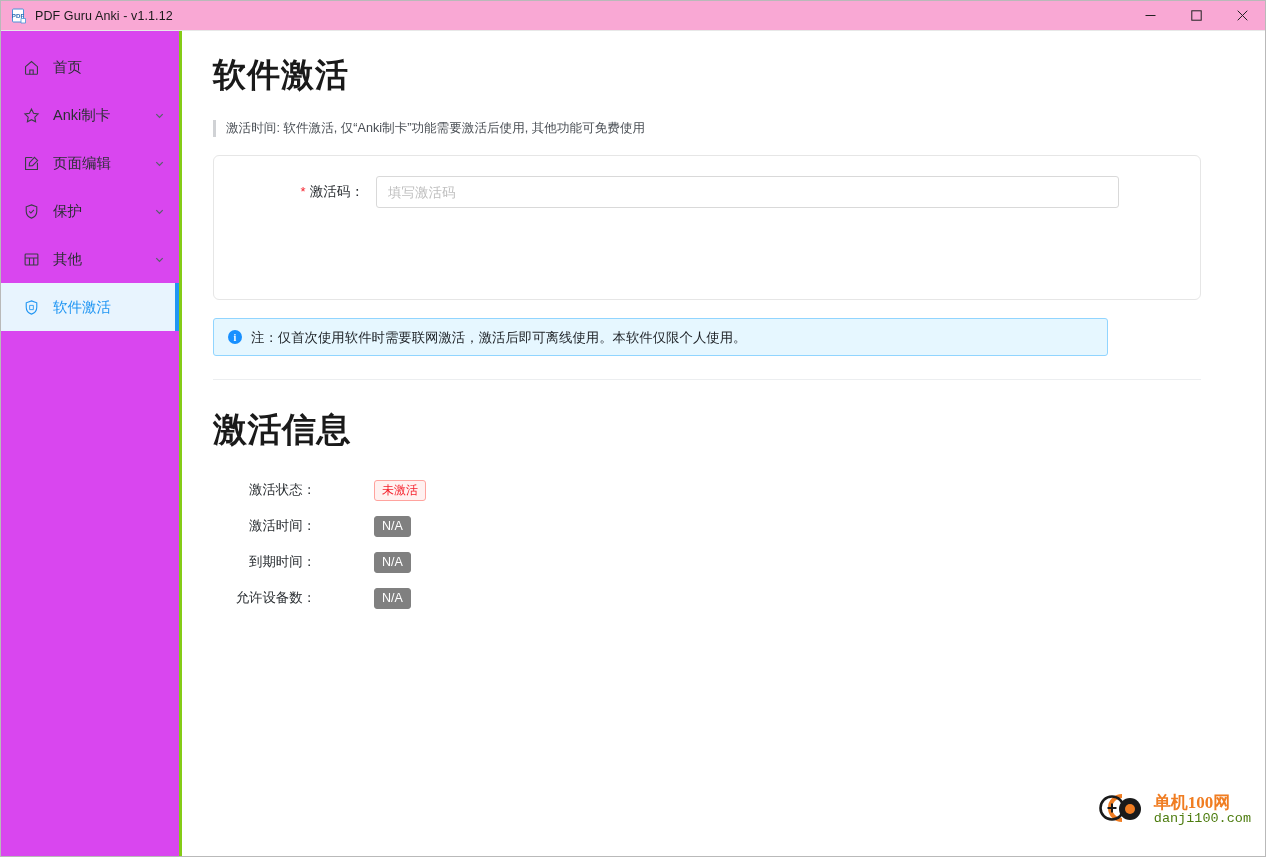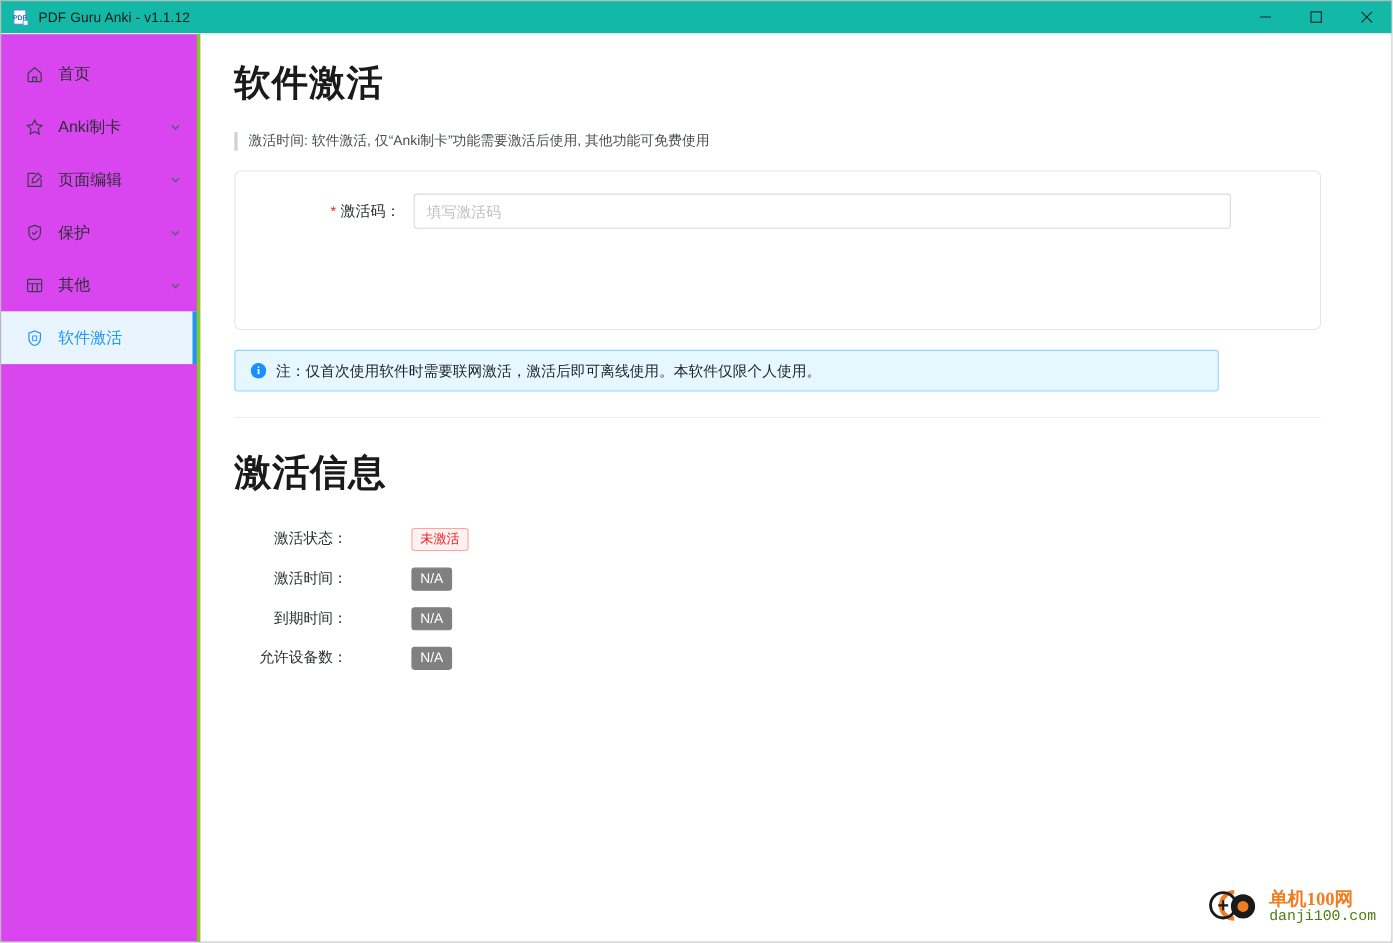--- a/index.html
+++ b/index.html
@@ -14,21 +14,21 @@
     width: 1266px; height: 857px;
     border: 1px solid #b9b9b9;
     background: #ffffff;
     display: flex; flex-direction: column;
   }
 
   
   .titlebar {
     height: 30px; min-height: 30px;
     display: flex; align-items: center;
-    background: #14b8a6;
+    background: #f9a8d4;
     border-bottom: 1px solid #e8e8e8;
     position: relative;
     z-index: 5;
   }
   .titlebar-left { display: flex; align-items: center; padding-left: 10px; gap: 8px; }
   .app-icon {
     width: 16px; height: 16px;
     display: flex; align-items: center; justify-content: center;
   }
   .app-title { font-size: 12.5px; color: #1a1a1a; letter-spacing: .1px; }
@@ -204,21 +204,21 @@
     display: inline-flex; align-items: center; justify-content: center;
     height: 21px; padding: 0 7px;
     font-size: 12px; border-radius: 3px;
     line-height: 1;
   }
   .tag.danger { background: #fff1f0; border: 1px solid #ffa39e; color: #f5222d; }
   .tag.gray { background: #808080; color: #ffffff; border: 1px solid #808080; font-size: 12.5px; }
 
   
   .watermark {
-    position: absolute; right: 14px; bottom: 8px;
+    position: absolute; right: 14px; bottom: 24px;
     display: flex; align-items: center; gap: 4px;
   }
   .wm-text { display: flex; flex-direction: column; line-height: 1.05; }
   .wm-top { color: #f07d22; font-size: 17px; font-weight: bold; font-family: "Liberation Serif", serif; }
   .wm-bot { color: #4d7c0f; font-size: 13.5px; font-family: Liberation Mono, monospace; }
 </style>
 </head>
 <body>
 
 <div class="window">

